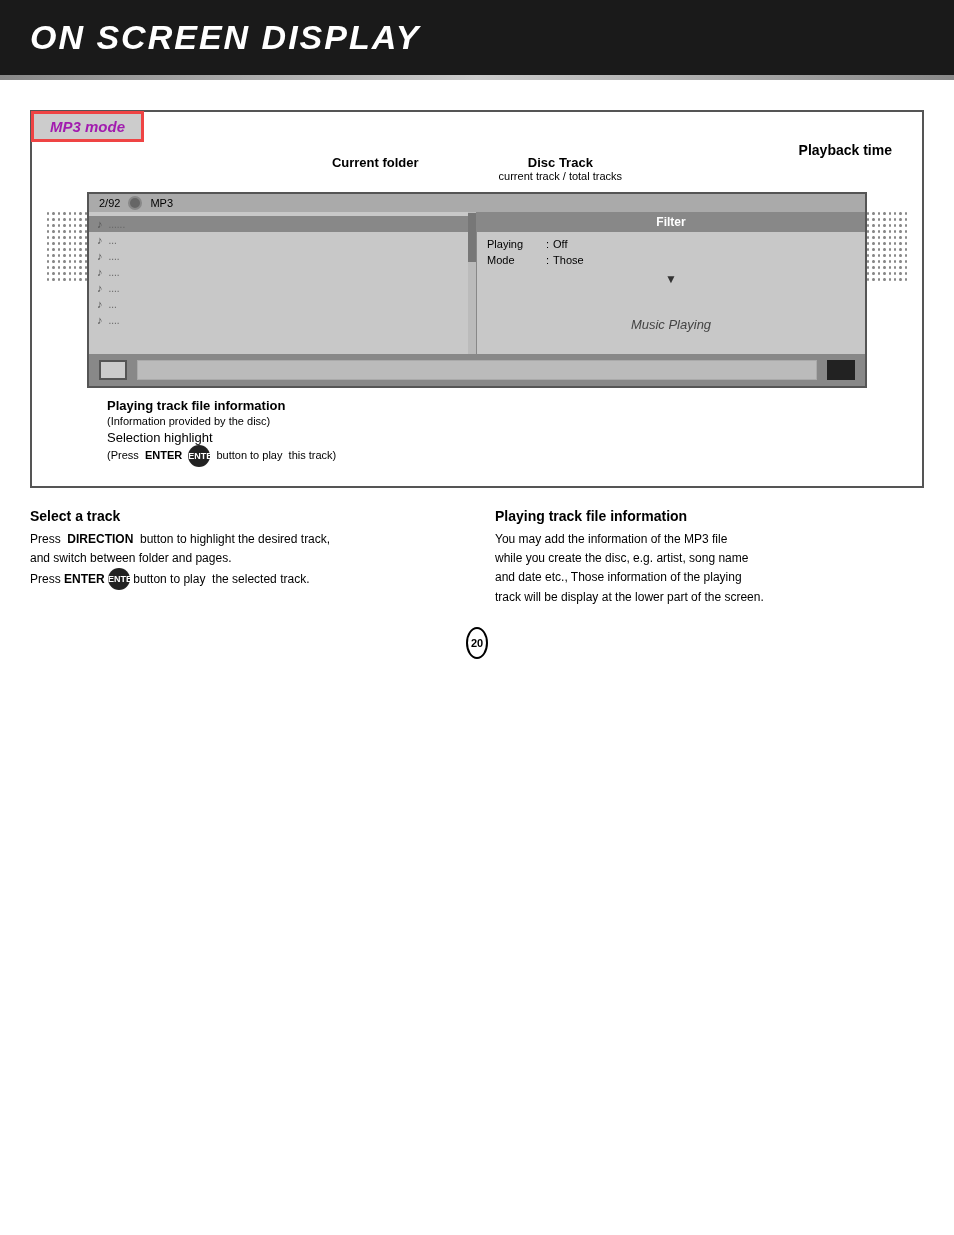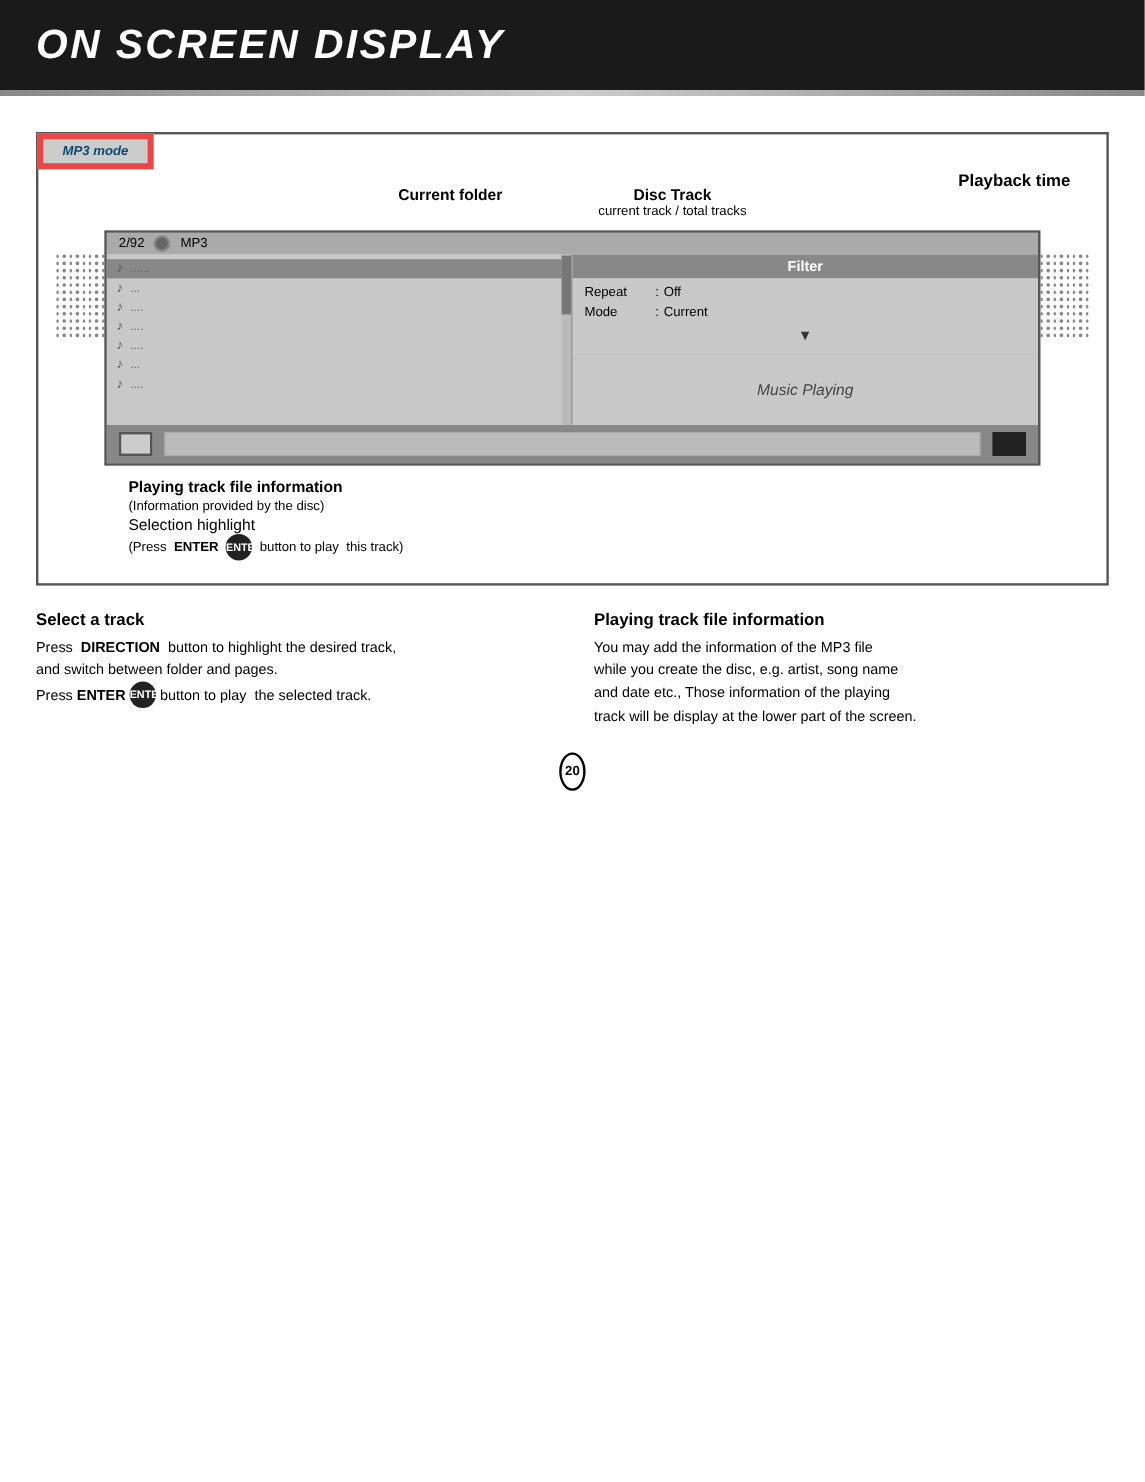--- a/index.html
+++ b/index.html
@@ -43,25 +43,25 @@
       margin-bottom: 20px;
       position: relative;
     }
 
     .mp3-mode-label {
       position: absolute;
       top: -1px;
       left: -1px;
       background: #ccc;
       padding: 4px 16px;
-      font-size: 11px;
+      font-size: 15px;
       font-style: italic;
       font-weight: bold;
-      color: #0c4a6e;
-      border: 5px solid #ef4444;
+      color: #a21caf;
+      border: 3px solid #ef4444;
     }
     .playback-time-label {
       position: absolute;
       right: 30px;
       top: 30px;
       font-size: 14px;
       font-weight: bold;
     }
 
     
@@ -496,28 +496,28 @@
 
             <div style="position:absolute; right:0; top:0; bottom:0; width:8px; background:#bbb;">
               <div style="width:100%; height:35%; background:#777; margin-top:10%;"></div>
             </div>
           </div>
 
           <div class="right-panel">
             <div class="filter-bar">Filter</div>
             <div class="filter-options">
               <div class="filter-row">
-                <span class="label">Repeat</span>
+                <span class="label">Playing</span>
                 <span class="colon">:</span>
                 <span>Off</span>
               </div>
               <div class="filter-row">
                 <span class="label">Mode</span>
                 <span class="colon">:</span>
-                <span>Current</span>
+                <span>Those</span>
               </div>
               <div class="down-arrow">▼</div>
             </div>
             <div class="music-playing-area">
               <span>Music Playing</span>
             </div>
           </div>
         </div>
 
         <div class="screen-bottom-bar">

